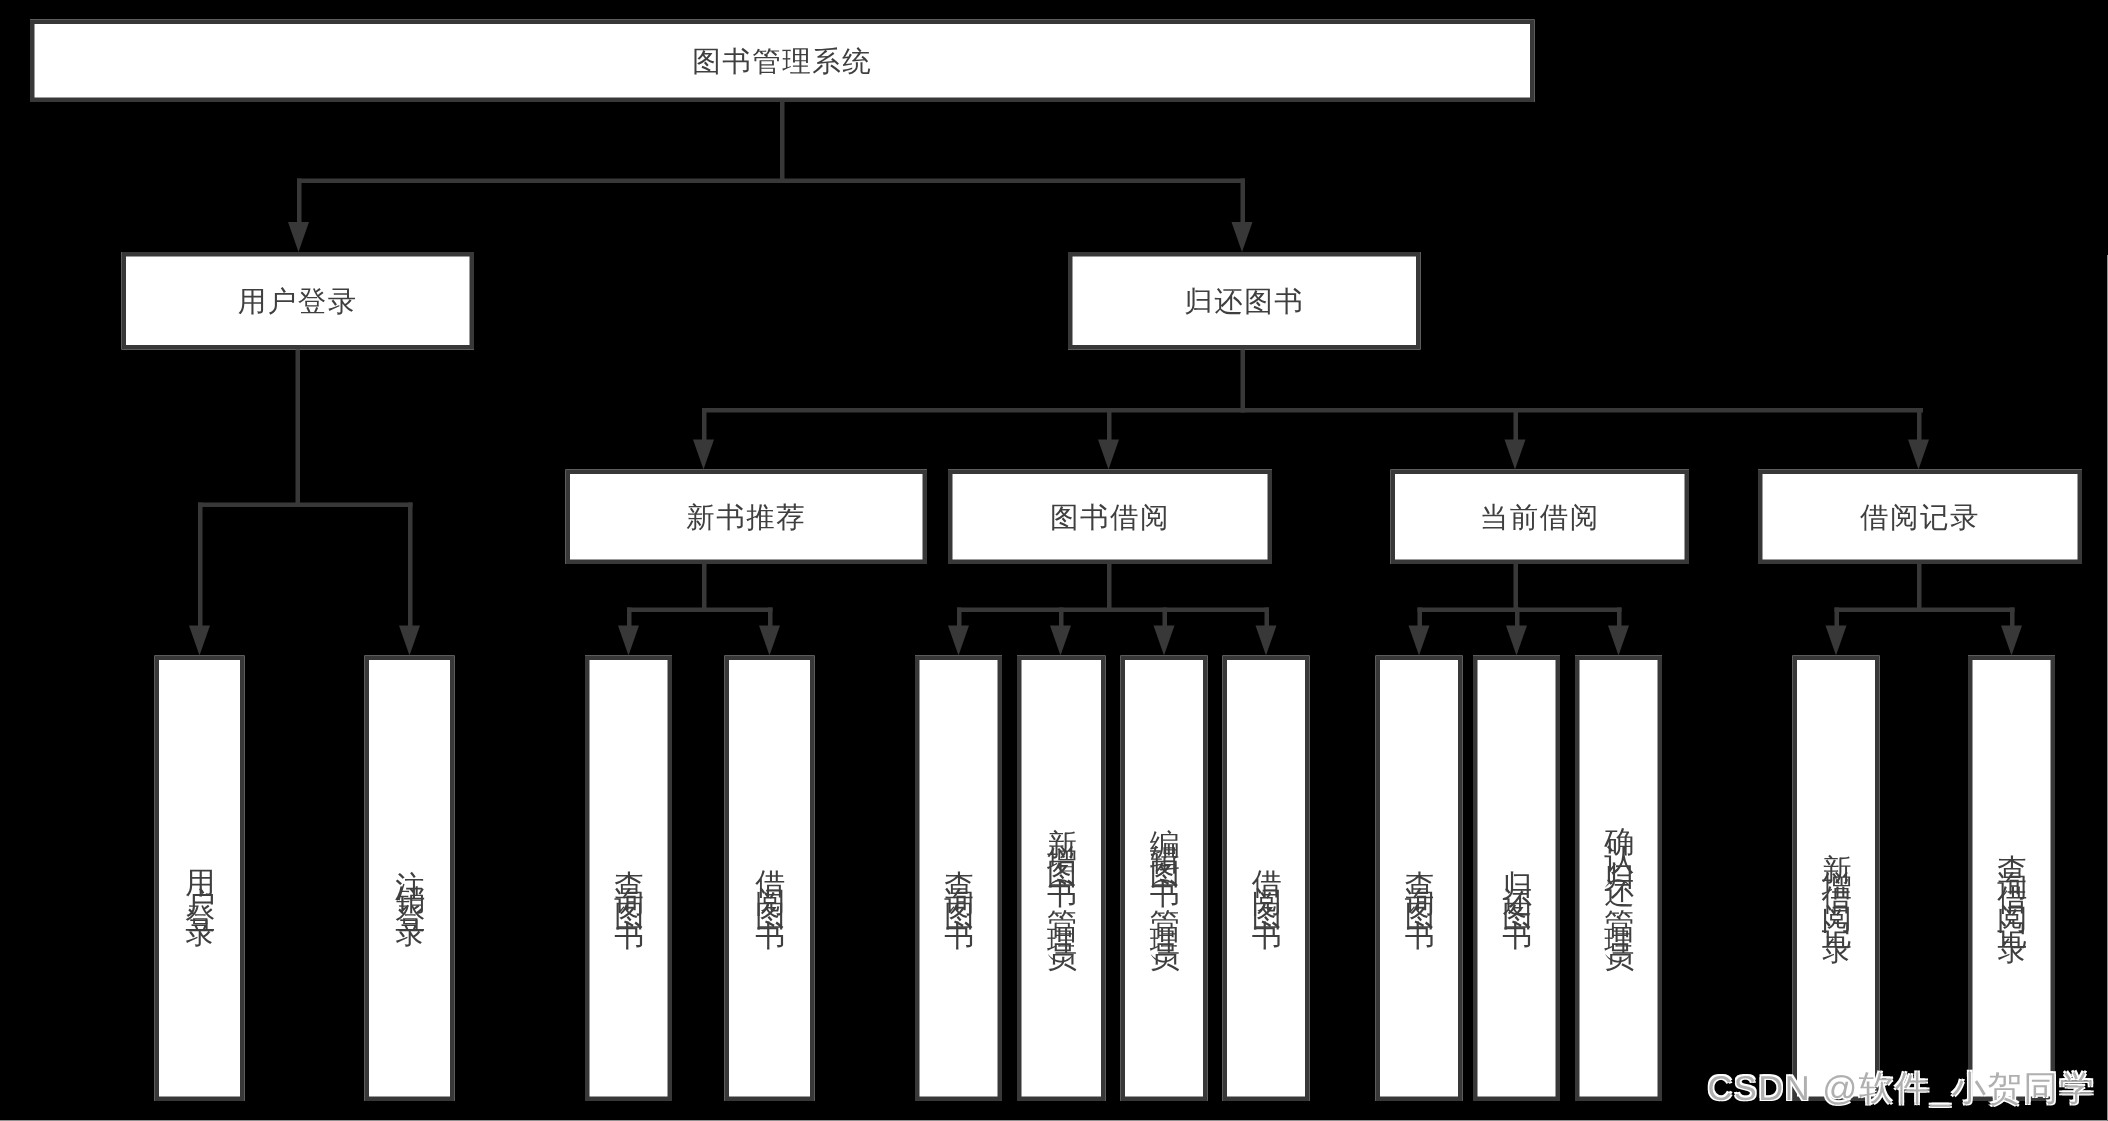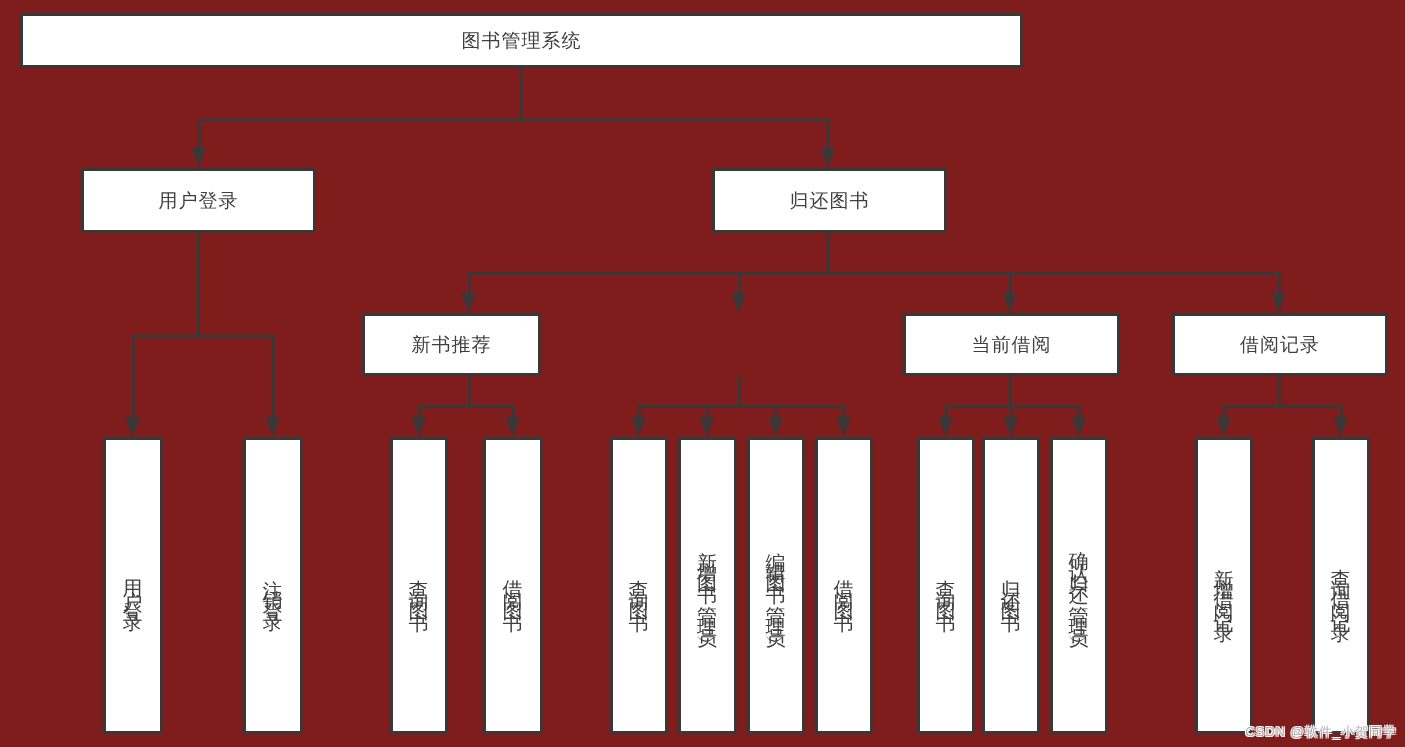--- a/index.html
+++ b/index.html
@@ -1,17 +1,17 @@
 <!DOCTYPE html>
 <html><head>
 <meta charset="utf-8">
 <style>
   html,body{margin:0;padding:0;background:#ffffff;}
   .canvas{
-    position:relative;width:1405px;height:747px;background:#7f1d1d;
+    position:relative;width:1405px;height:747px;background:#000000;
     font-family:"Liberation Sans",sans-serif;color:#3f3f3f;overflow:hidden;
   }
   .node{
     position:absolute;box-sizing:border-box;border:3px solid #383838;background:#ffffff;
     display:flex;align-items:center;justify-content:center;
     font-size:19px;letter-spacing:1px;white-space:nowrap;
   }
   .leaf{
     position:absolute;box-sizing:border-box;border:3px solid #383838;background:#ffffff;
     top:437px;height:297px;
@@ -22,47 +22,50 @@
     font-size:20px;letter-spacing:11px;line-height:1.1;white-space:nowrap;
   }
   .line{position:absolute;background:#383838;}
   .tri{
     position:absolute;width:0;height:0;
     border-left:7px solid transparent;border-right:7px solid transparent;
     border-top:20px solid #383838;
   }
   .watermark{
     position:absolute;right:8px;bottom:6px;z-index:5;
-    font-size:13px;color:#b0b0b0;letter-spacing:1px;
+    font-size:23px;color:#b0b0b0;letter-spacing:1px;
     text-shadow:1px 1px 0 #ffffff,-1px -1px 0 #ffffff,1px -1px 0 #ffffff,-1px 1px 0 #ffffff;
   }
 </style>
 </head>
 <body>
 
 <div class="canvas">
 
   <div class="node" style="left:20px;top:13px;width:1003px;height:55px;">
       <span>图书管理系统</span>
     </div>
 
   <div class="node" style="left:81px;top:168px;width:235px;height:65px;">
       <span>用户登录</span>
     </div>
 
   <div class="node" style="left:712px;top:168px;width:235px;height:65px;">
       <span>归还图书</span>
     </div>
 
-  <div class="node" style="left:362px;top:313px;width:179px;height:63px;text-align:right;">
+  <div class="node" style="left:377px;top:313px;width:241px;height:63px;text-align:right;">
       <span>新书推荐</span>
     </div>
 
+  <div class="node" style="left:632px;top:313px;width:216px;height:63px;">
+      <span>图书借阅</span>
+    </div>
 
-  <div class="node" style="left:903px;top:313px;width:217px;height:63px;">
+  <div class="node" style="left:927px;top:313px;width:199px;height:63px;">
       <span>当前借阅</span>
     </div>
 
   <div class="node" style="left:1172px;top:313px;width:216px;height:63px;align-items:center;">
       <span>借阅记录</span>
     </div>
 
   <div class="leaf" style="left:103px;width:60px;">
       <span>用户登录</span>
     </div>

